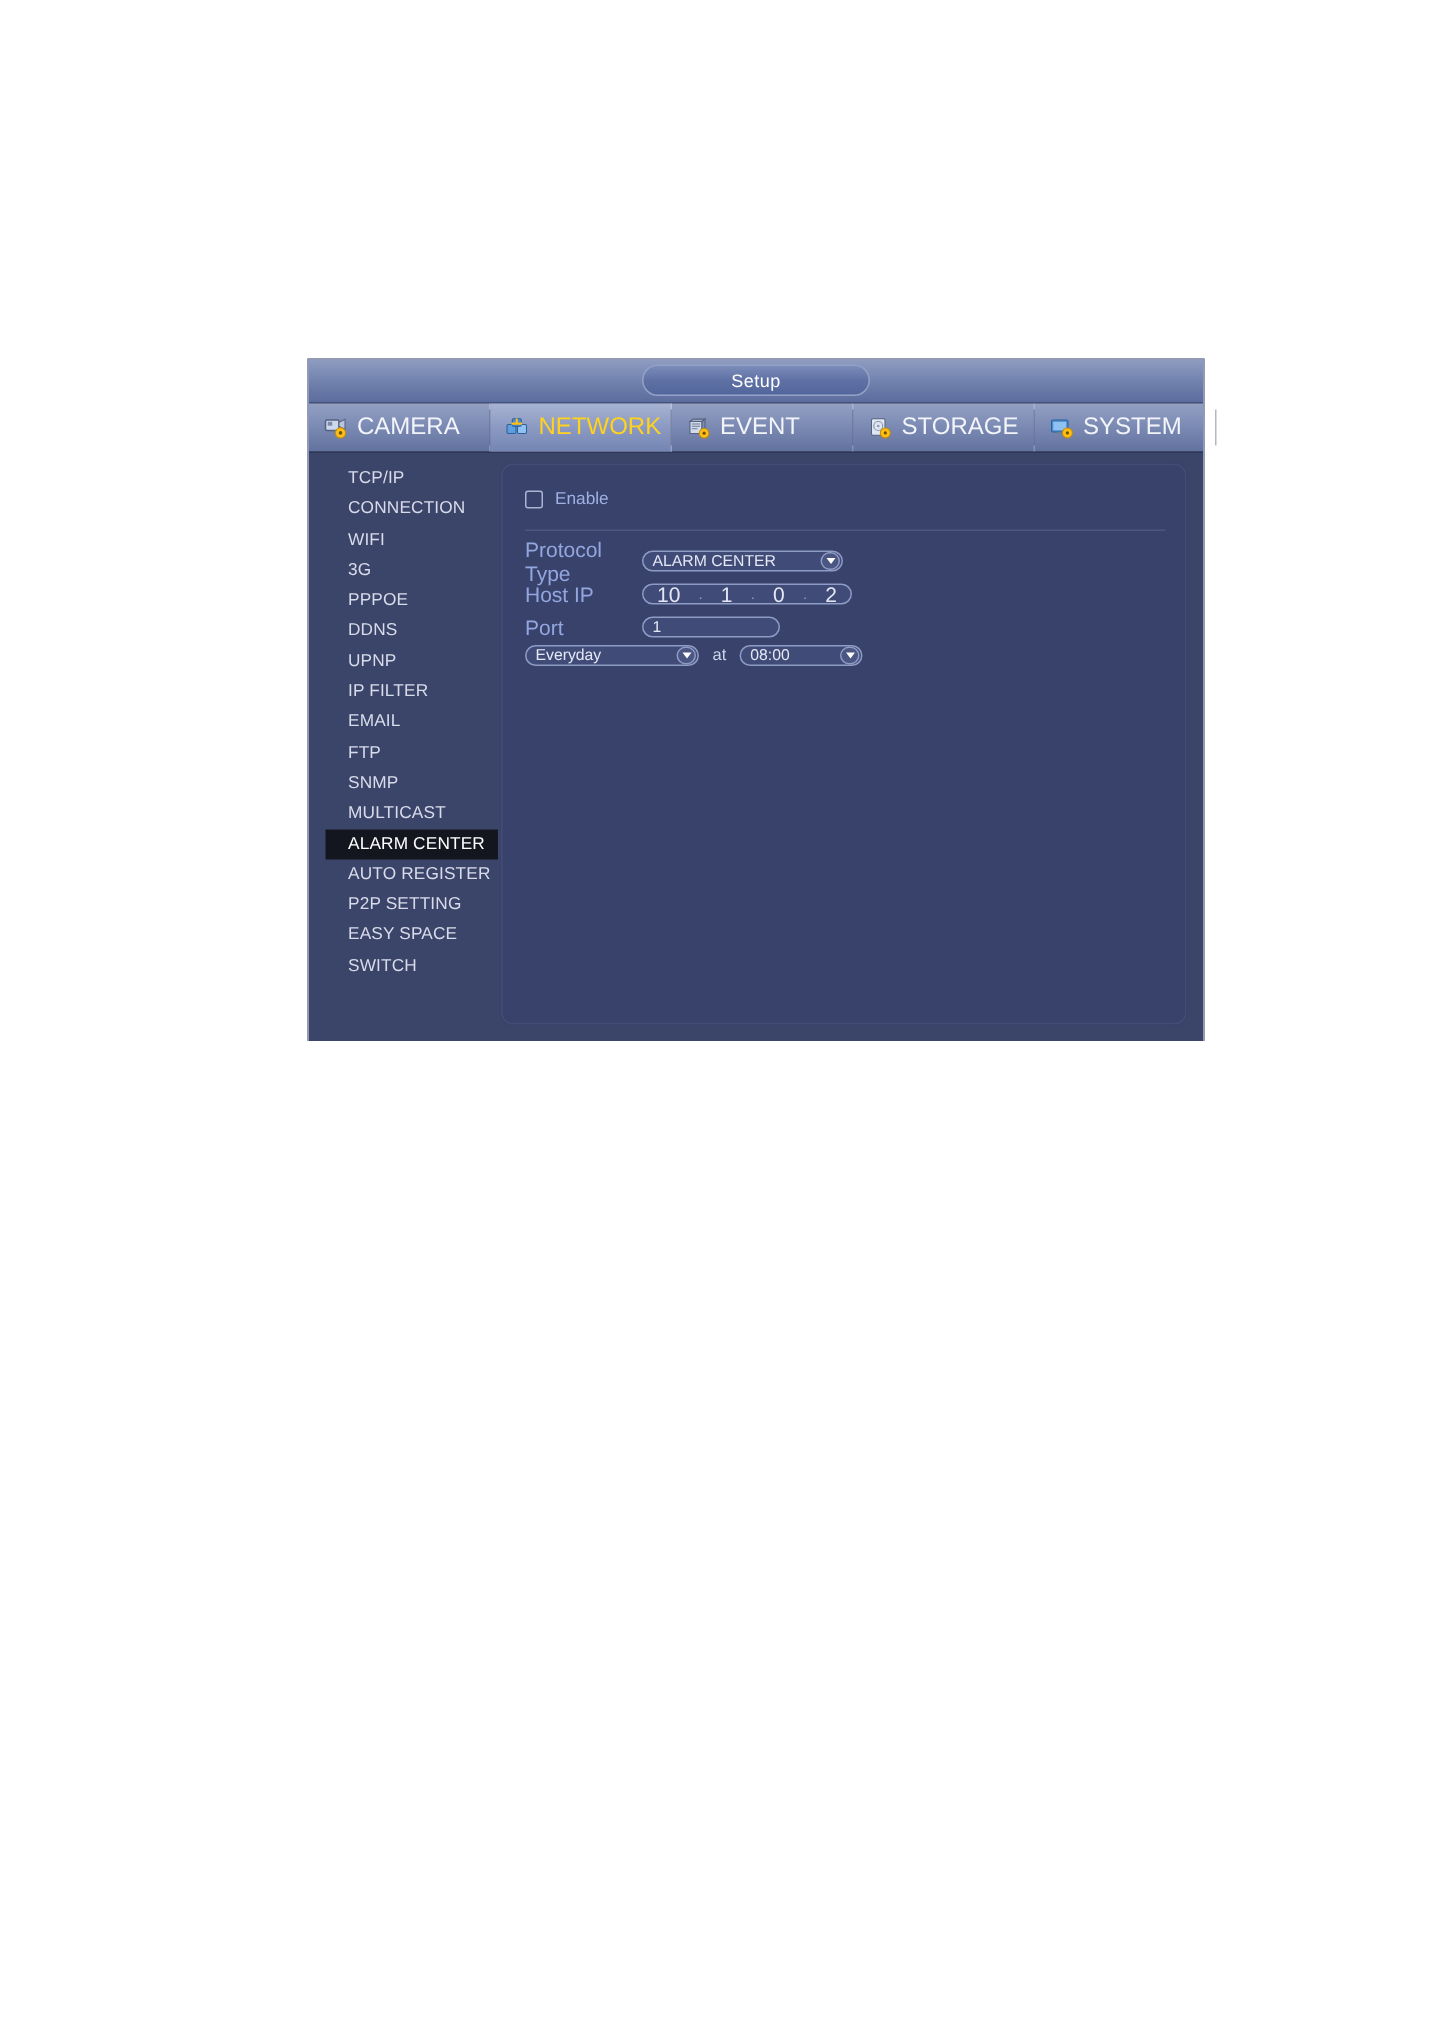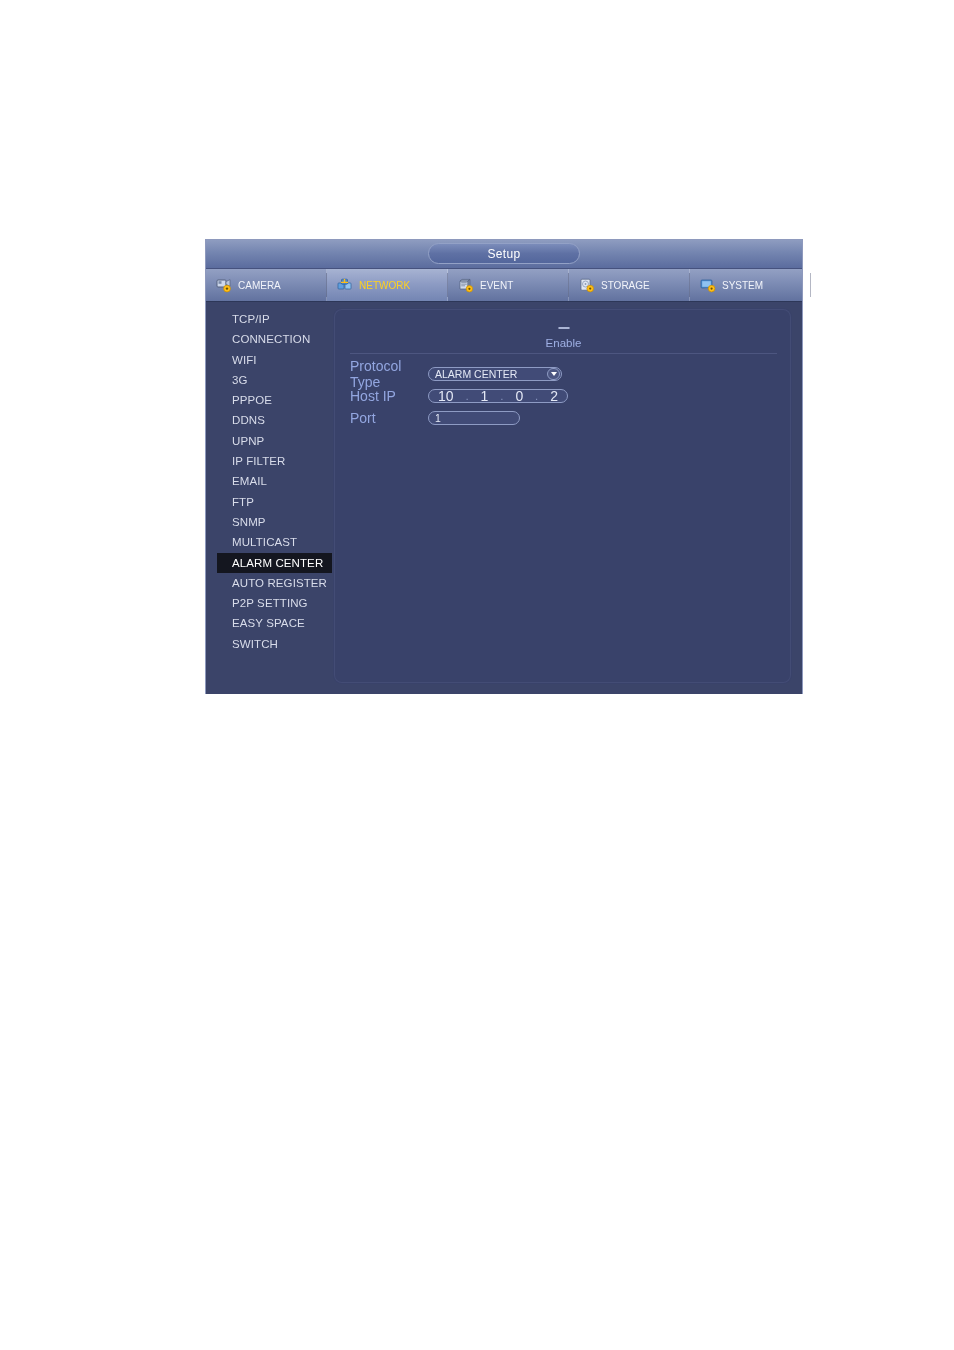--- a/index.html
+++ b/index.html
@@ -62,21 +62,21 @@
     border-bottom: 1px solid #2d3758;
   }
   .tab {
     position: relative;
     display: flex;
     align-items: center;
     gap: 5px;
     padding: 0 14px 0 10px;
     min-width: 96px;
     color: #f2f4fa;
-    font-size: 10px;
+    font-size: 16px;
     white-space: nowrap;
     border-right: 1px solid rgba(255,255,255,0.22);
     cursor: default;
   }
   .tab::after {
     content: "";
     position: absolute;
     right: -1px;
     top: 4px;
     bottom: 4px;
@@ -143,25 +143,23 @@
   .form-area {
     position: absolute;
     left: 16px;
     top: 18px;
     right: 14px;
   }
 
   
   .enable-row {
     display: flex;
-    align-items: center;
     gap: 8px;
     height: 16px;
     margin-bottom: 10px;
-    flex-direction: column;
   }
   .checkbox {
     width: 12px;
     height: 12px;
     border: 1px solid #aab4d4;
     border-radius: 2px;
     background: #39426a;
     box-sizing: border-box;
     cursor: pointer;
   }
@@ -430,19 +428,34 @@
         </div>
 
         <div class="field-row">
           <span class="field-label">Port</span>
           <span class="pill sel-port">
             <span>1</span>
           </span>
         </div>
 
 
+        <div class="time-row">
+          <span class="pill select sel-day">
+            <span>Everyday</span>
+            <span class="caret">
+                <i></i>
+              </span>
+          </span>
+          <span class="at-text">at</span>
+          <span class="pill select sel-time">
+            <span>08:00</span>
+            <span class="caret">
+                <i></i>
+              </span>
+          </span>
+        </div>
 
       </div>
 
 
     </div>
   </div>
 </div>
 
 </body></html>

